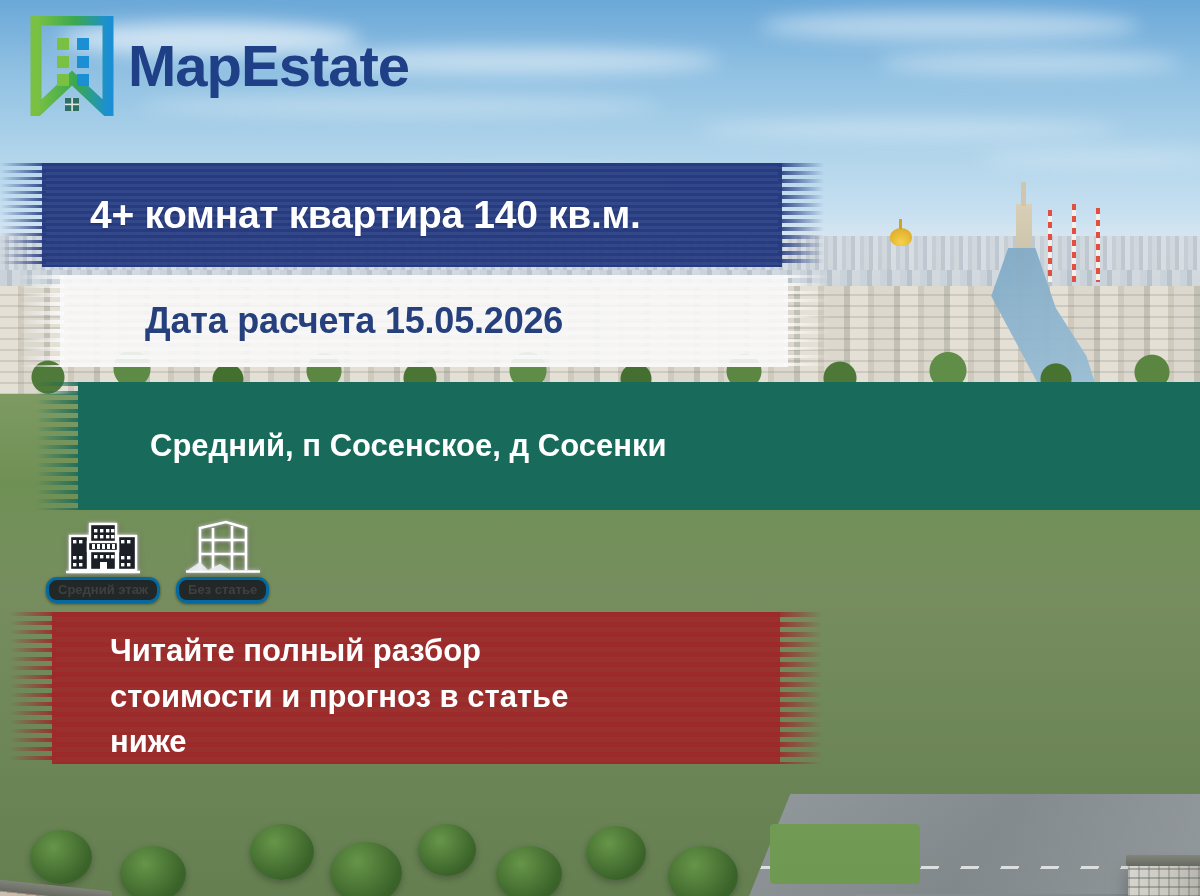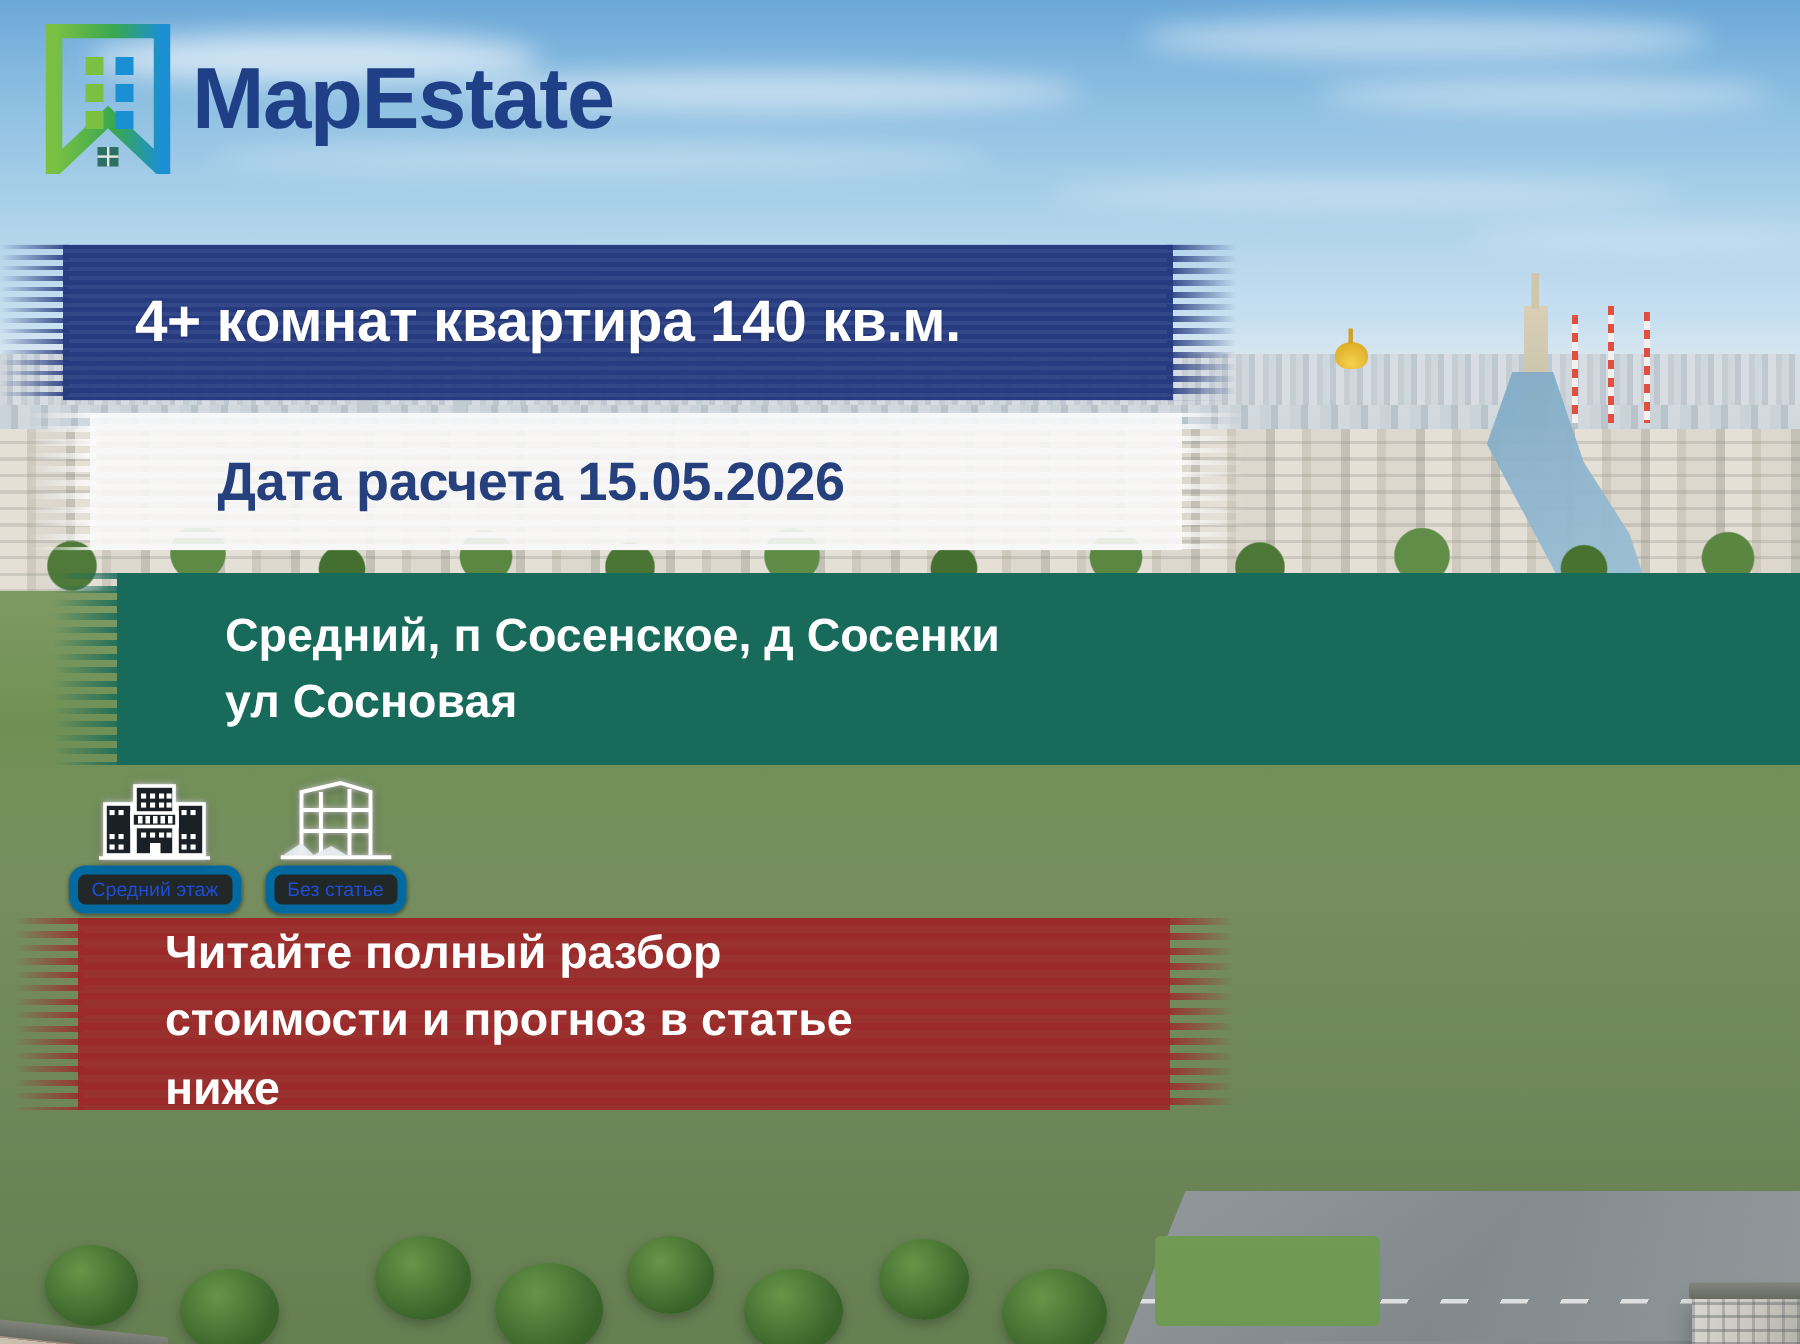--- a/index.html
+++ b/index.html
@@ -272,22 +272,22 @@
       rgba(24,107,91,.95) 0 4px, rgba(24,107,91,0) 4px 9px);
     -webkit-mask-image:linear-gradient(90deg, rgba(0,0,0,0), #000);
             mask-image:linear-gradient(90deg, rgba(0,0,0,0), #000);
   }
   .banner-3 .txt {
     color:#ffffff; font-size:31px; font-weight:bold; line-height:1.42;
   }
 
   
   .banner-4 {
-    left:52px; top:612px; width:728px; height:128px;
-    padding-left:58px; align-items:flex-start;
+    left:52px; top:612px; width:728px; height:152px;
+    padding-left:58px; align-items:flex-end;
   }
   .banner-4 .brush-body {
     background:#9c2a2a;
     -webkit-mask-image:repeating-linear-gradient(180deg,#000 0 5px, rgba(0,0,0,.92) 5px 10px);
   }
   .banner-4 .frayL {
     background:repeating-linear-gradient(180deg,
       rgba(156,42,42,.95) 0 4px, rgba(156,42,42,0) 4px 9px);
     -webkit-mask-image:linear-gradient(90deg, rgba(0,0,0,0), #000);
             mask-image:linear-gradient(90deg, rgba(0,0,0,0), #000);
@@ -308,24 +308,24 @@
     display:flex; align-items:flex-end; gap:16px; z-index:6;
   }
   .feature { display:flex; flex-direction:column; align-items:center; }
   .feature-icon {
     width:74px; height:56px; position:relative;
     filter:drop-shadow(0 0 2px rgba(255,255,255,.95)) drop-shadow(0 1px 2px rgba(0,0,0,.6));
   }
   .feature-label {
     margin-top:3px;
     background:rgba(22,26,32,.88);
-    border:6px solid #0369a1;
+    border:3px solid #0369a1;
     border-radius:11px;
-    color:#1d4ed8;
-    font-size:13px; font-weight:normal;
+    color:#404040;
+    font-size:13px; font-weight:bold;
     padding:2px 9px 3px;
     white-space:nowrap;
     box-shadow:0 1px 3px rgba(0,0,0,.5);
   }
 </style>
 </head>
 <body>
 
 <div class="poster">
 
@@ -423,21 +423,20 @@
   </div>
 
   <div class="banner banner-3">
     <div class="brush">
       <div class="brush-body"></div>
       <div class="frayL"></div>
 
     </div>
     <div class="txt">
       <div>Средний, п Сосенское, д Сосенки</div>
-      <div>ул Сосновая</div>
     </div>
   </div>
 
   <div class="features">
 
     <div class="feature">
       <div class="feature-icon">
         <svg viewBox="0 0 74 56" width="74" height="56" aria-hidden="true">
           <g stroke="#ffffff" stroke-width="2.4" fill="#1b2026">
             <rect x="4" y="18" width="18" height="34"></rect>

